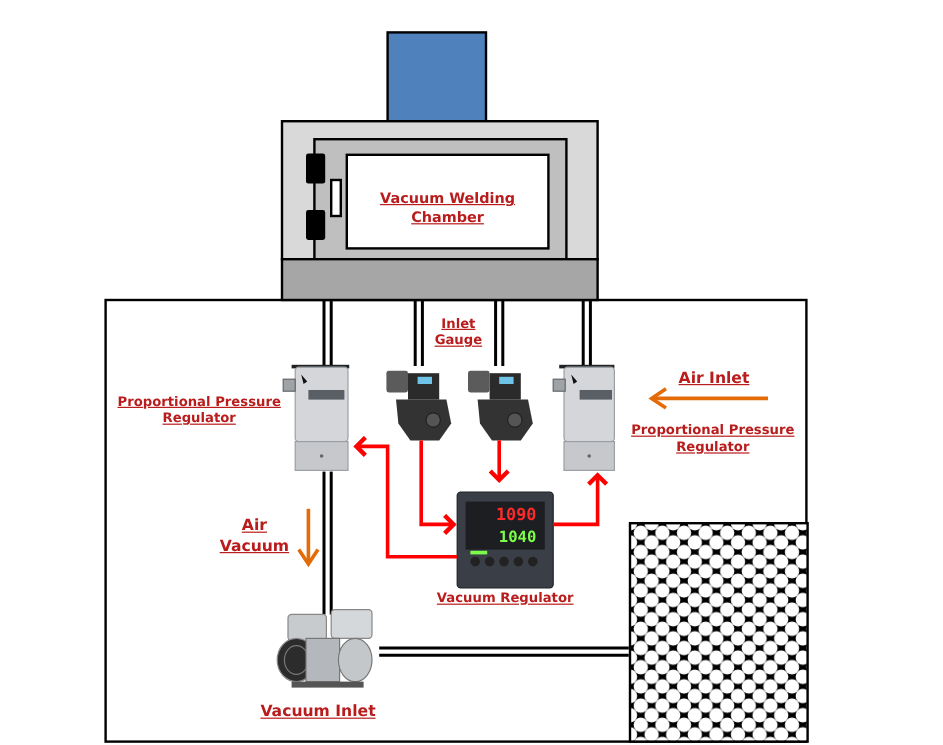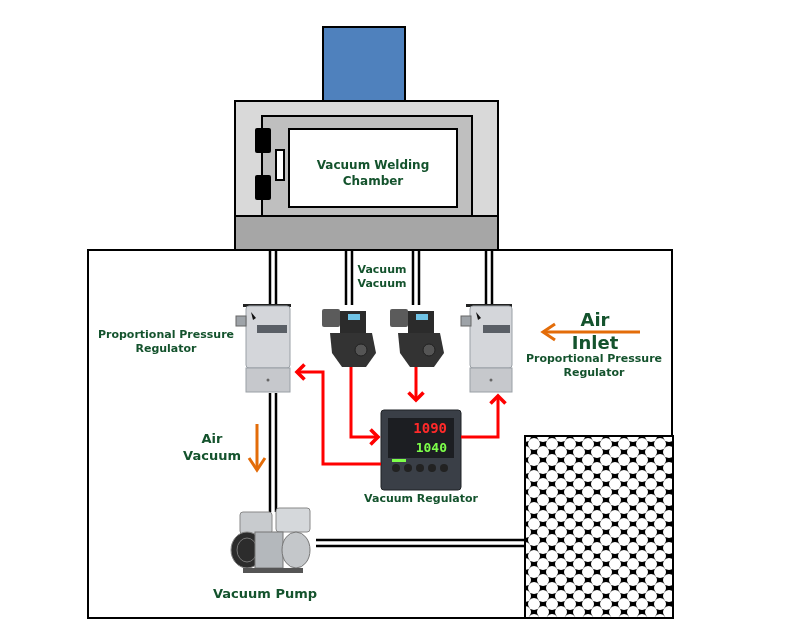--- a/index.html
+++ b/index.html
@@ -1,18 +1,18 @@
 <!DOCTYPE html>
 <html><head>
 <meta charset="utf-8">
 <style>
   html, body { margin:0; padding:0; background:#fff; }
   body { width:786px; height:621px; position:relative; overflow:hidden; font-family:"Liberation Sans", sans-serif; }
   svg { position:absolute; left:0; top:0; }
-  .lbl { position:absolute; font-family:"DejaVu Sans", sans-serif; font-weight:bold; color:#14532d; text-align:center; line-height:1.3; }
+  .lbl { position:absolute; font-family:"DejaVu Sans", sans-serif; font-weight:bold; color:#b91c1c; text-align:center; line-height:1.3;text-decoration:underline; }
 </style>
 </head>
 <body>
 
 <svg width="786" height="621" viewBox="0 0 786 621">
   <defs>
     <pattern id="holes" x="525" y="436" width="18" height="16" patternUnits="userSpaceOnUse">
       <rect width="18" height="16" fill="#000"></rect>
       <circle cx="9" cy="8" r="6" fill="#fff"></circle>
       <circle cx="0" cy="0" r="6" fill="#fff"></circle>
@@ -122,19 +122,19 @@
     <ellipse cx="247" cy="550" rx="10" ry="12" fill="none" stroke="#777" stroke-width="1"></ellipse>
     <rect x="255" y="532" width="28" height="36" fill="#b4b8bc" stroke="#777"></rect>
     <ellipse cx="296" cy="550" rx="14" ry="18" fill="#c4c7ca" stroke="#777"></ellipse>
     <rect x="243" y="568" width="60" height="5" fill="#555"></rect>
   </g>
 
   <rect x="525" y="436" width="148" height="182" fill="url(#holes)" stroke="#000" stroke-width="2"></rect>
 </svg>
 
 <div class="lbl" style="left:289px; top:158px; width:168px; font-size:12px;">Vacuum Welding Chamber</div>
-<div class="lbl" style="left:356px; top:263px; width:52px; font-size:11px;">Vacuum Vacuum</div>
+<div class="lbl" style="left:356px; top:263px; width:52px; font-size:11px;">Inlet Gauge</div>
 <div class="lbl" style="left:96px; top:328px; width:140px; font-size:11px;">Proportional Pressure Regulator</div>
 <div class="lbl" style="left:524px; top:352px; width:140px; font-size:11px;">Proportional Pressure Regulator</div>
-<div class="lbl" style="left:560px; top:308px; width:70px; font-size:18px;">Air Inlet</div>
+<div class="lbl" style="left:560px; top:308px; width:70px; font-size:13px;">Air Inlet</div>
 <div class="lbl" style="left:172px; top:431px; width:80px; font-size:13px;">Air Vacuum</div>
 <div class="lbl" style="left:356px; top:492px; width:130px; font-size:11px;">Vacuum Regulator</div>
-<div class="lbl" style="left:210px; top:586px; width:110px; font-size:13px;">Vacuum Pump</div>
+<div class="lbl" style="left:210px; top:586px; width:110px; font-size:13px;">Vacuum Inlet</div>
 
 </body></html>

